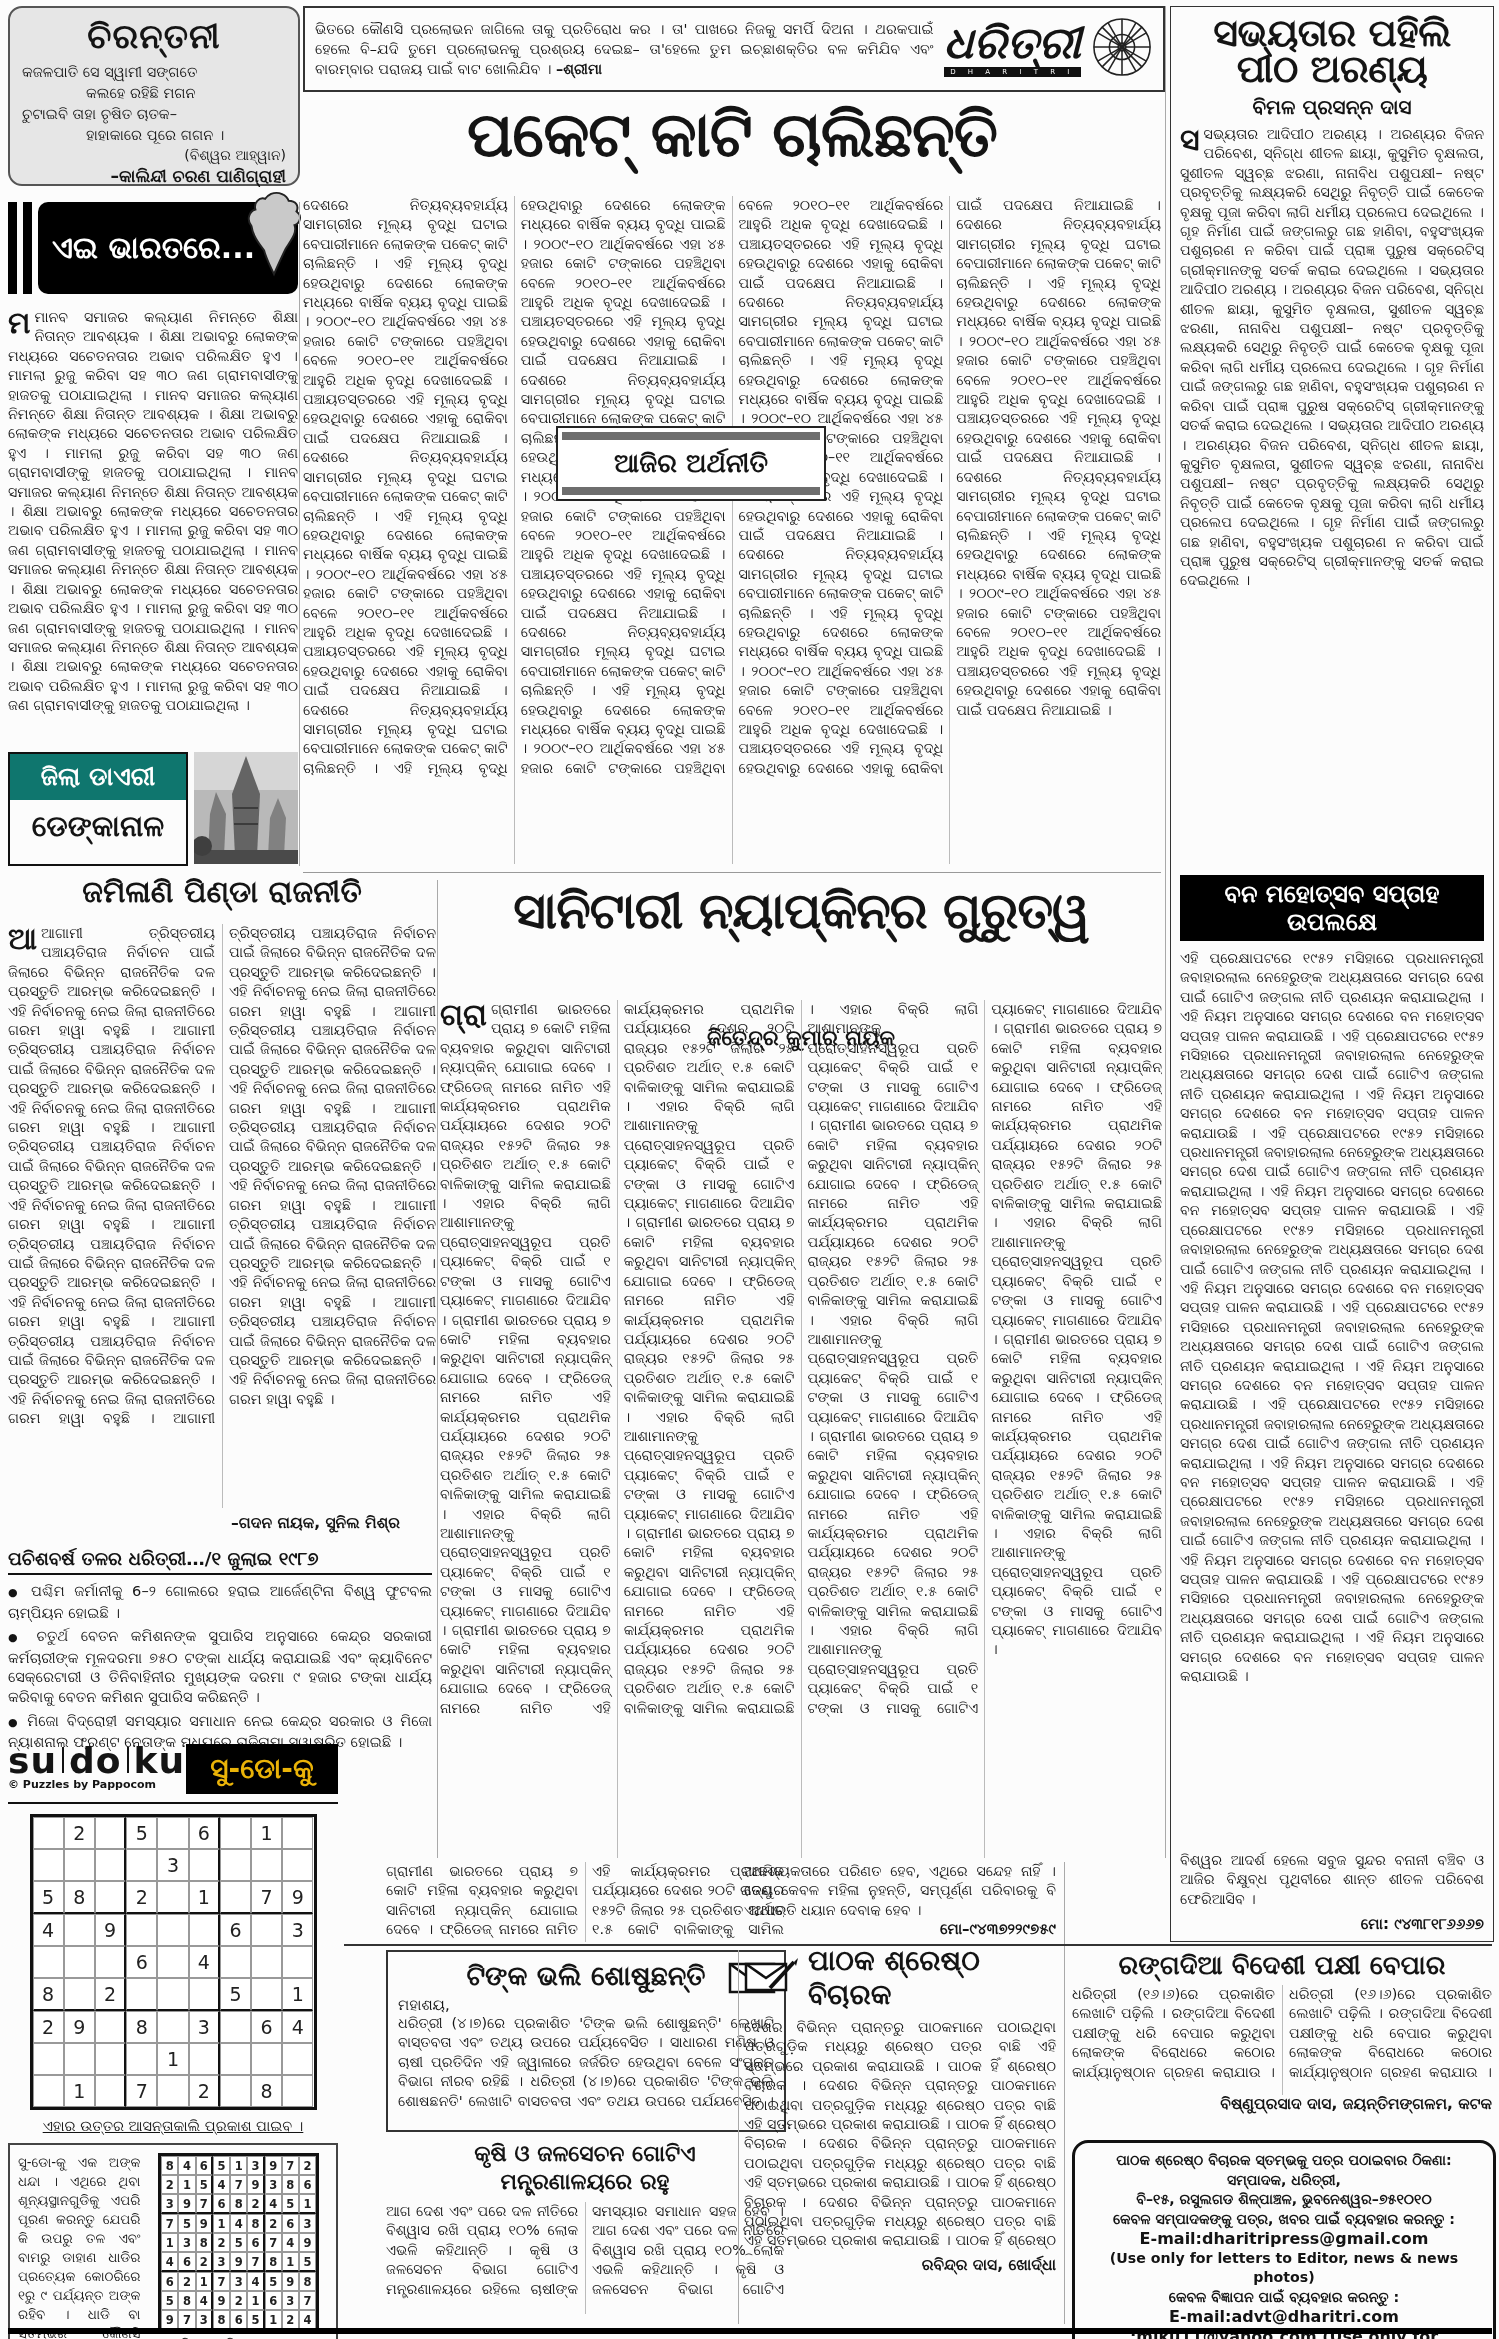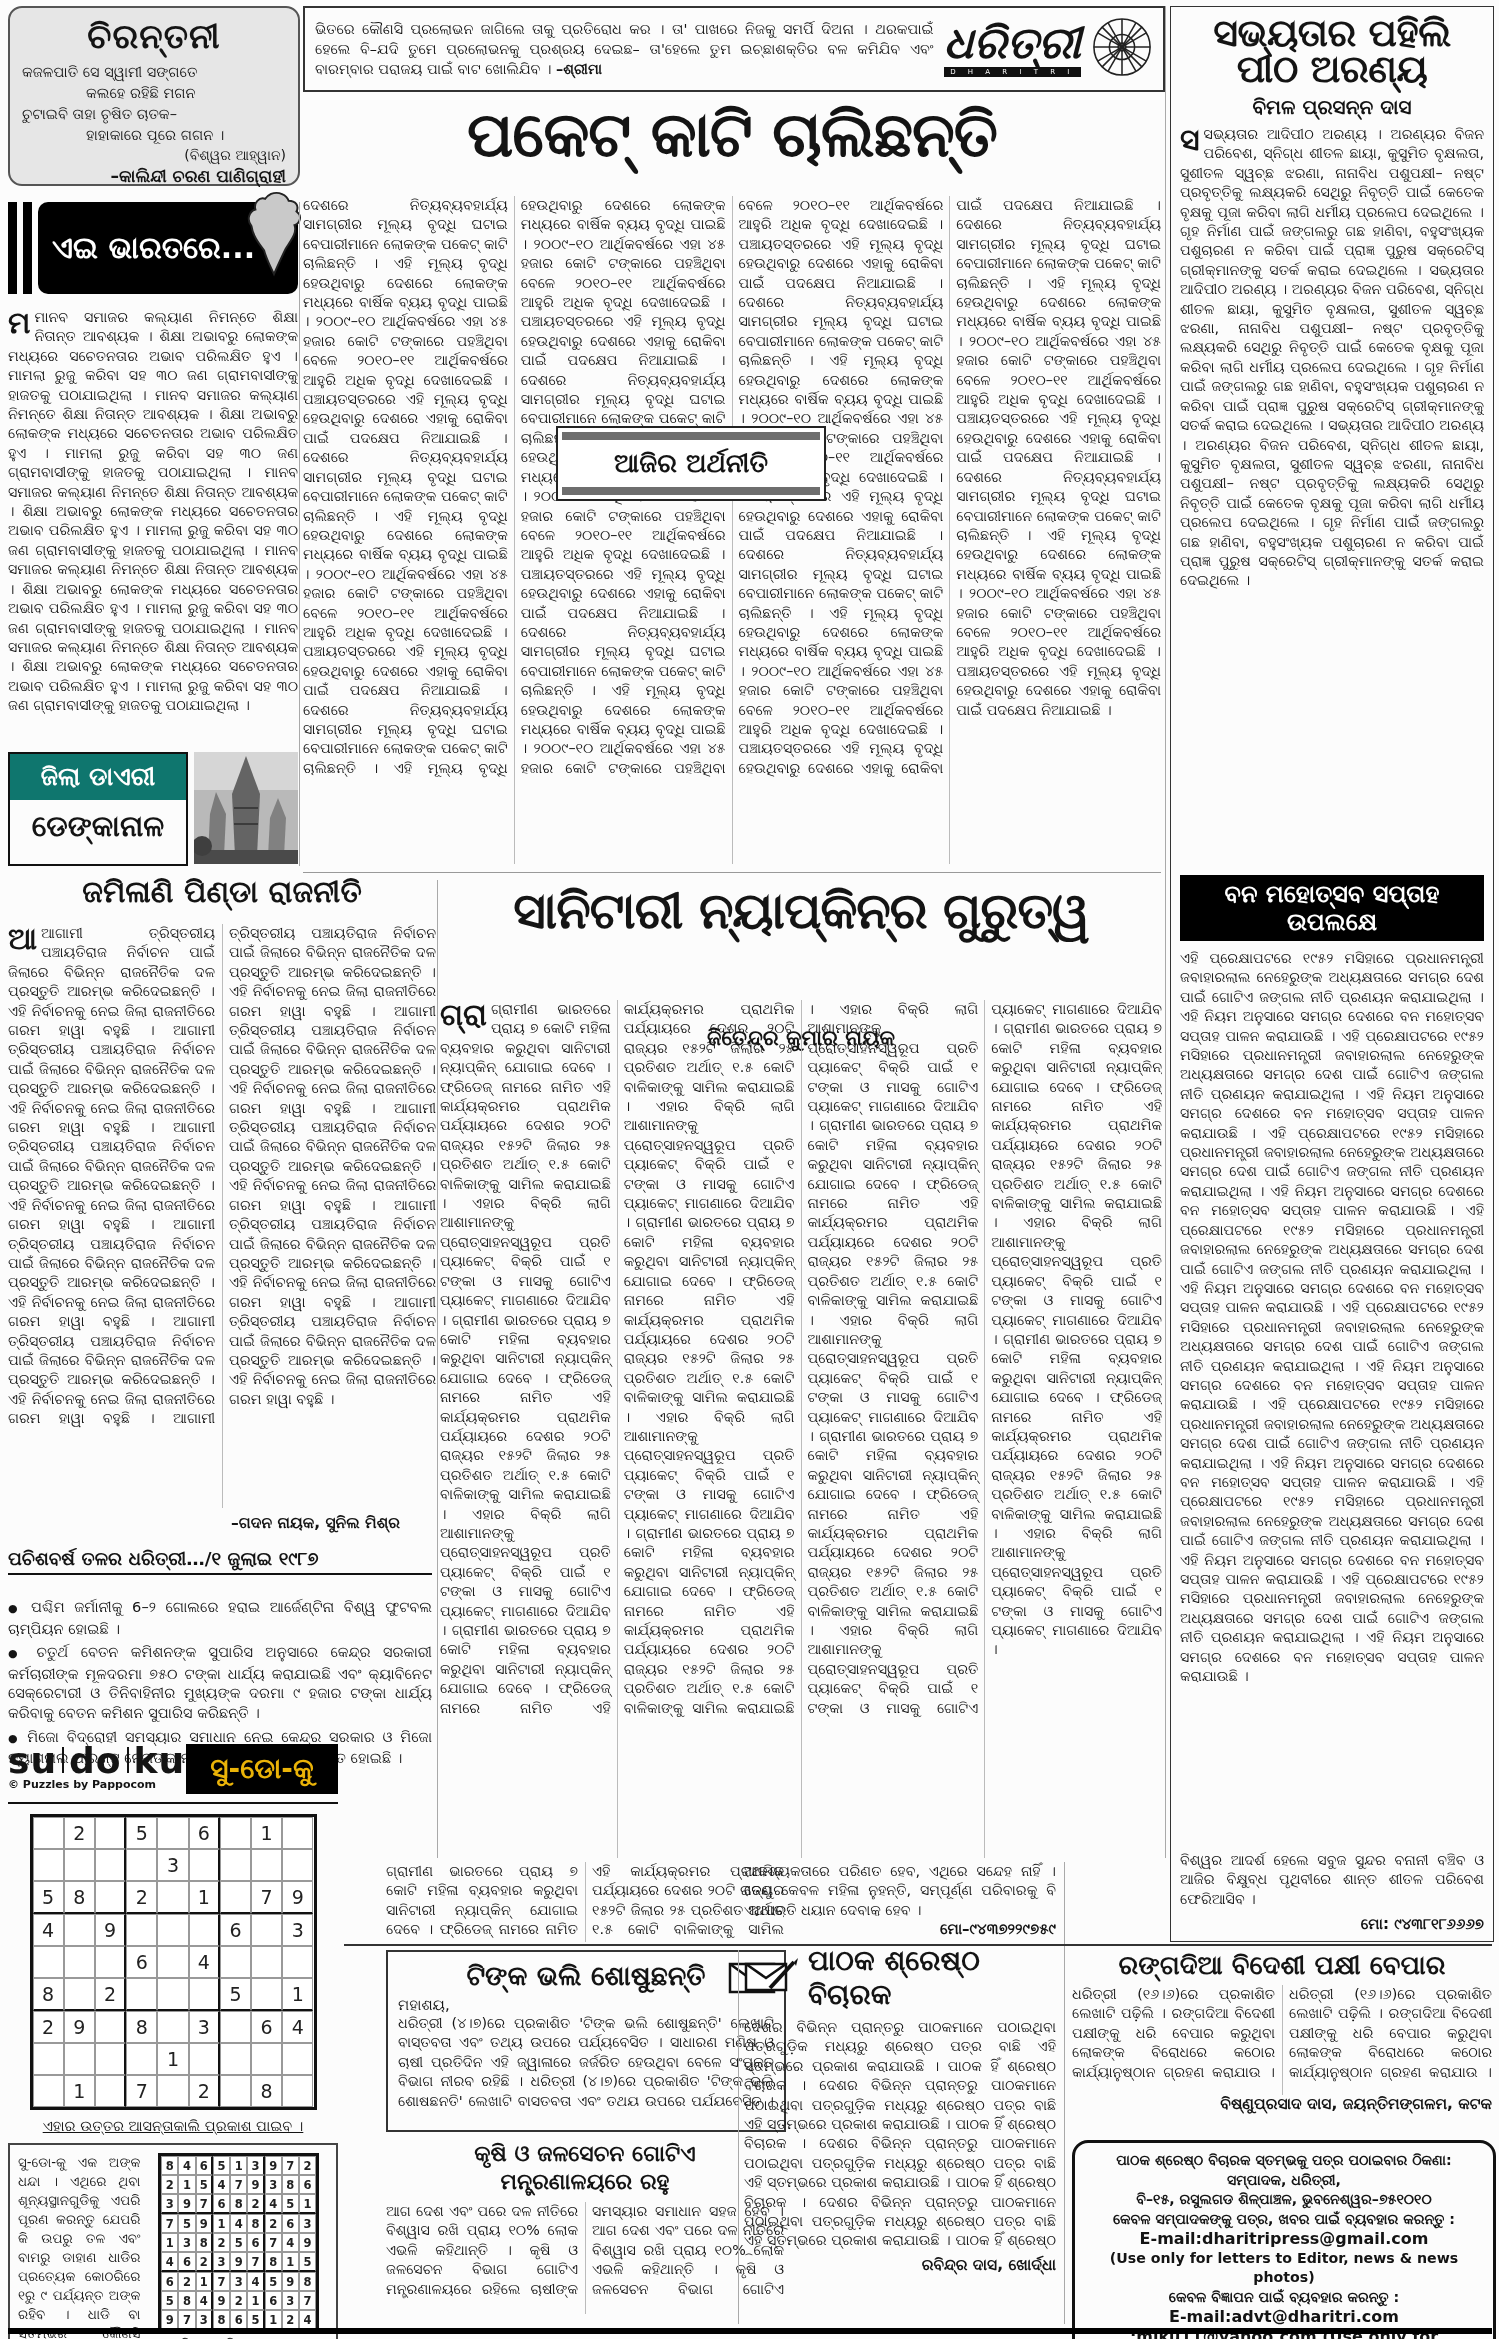--- a/index.html
+++ b/index.html
@@ -55,21 +55,21 @@
 
   
   .dist{display:flex;gap:6px;}
   .dkick{width:178px;border:2px solid #111;}
   .dkick .k1{background:#0f766e;color:#fff;font-size:25px;font-weight:bold;text-align:center;padding:8px 0;}
   .dkick .k2{font-size:29px;font-weight:bold;text-align:center;padding:9px 0;}
   .jam-h1{font-size:30px;font-weight:bold;text-align:center;}
   .sig-line{font-weight:bold;font-size:15.5px;text-align:right;}
 
   
-  .y25-h{font-size:18.5px;font-weight:bold;border-bottom:2px solid #111;padding-bottom:3px;margin-bottom:22px;}
+  .y25-h{font-size:18.5px;font-weight:bold;border-bottom:2px solid #111;padding-bottom:3px;margin-bottom:6px;}
   .bullets .bullet{font-size:14.6px;line-height:19.6px;text-align:justify;margin-bottom:4px;}
   .bullets .bullet::before{content:"● ";font-size:11px;}
 
   
   .sud-head{position:relative;height:56px;}
   .sud-brand{font-size:36px;font-weight:bold;line-height:34px;letter-spacing:1px;}
   .sud-brand .bar{display:inline-block;width:2px;height:26px;background:#111;margin:0 5px;}
   .sud-copy{font-size:11px;font-weight:bold;}
   .sud-od{position:absolute;right:0;top:0;width:152px;height:50px;background:#000;color:#eab308;
           display:flex;align-items:center;justify-content:center;font-size:28px;font-weight:bold;}

